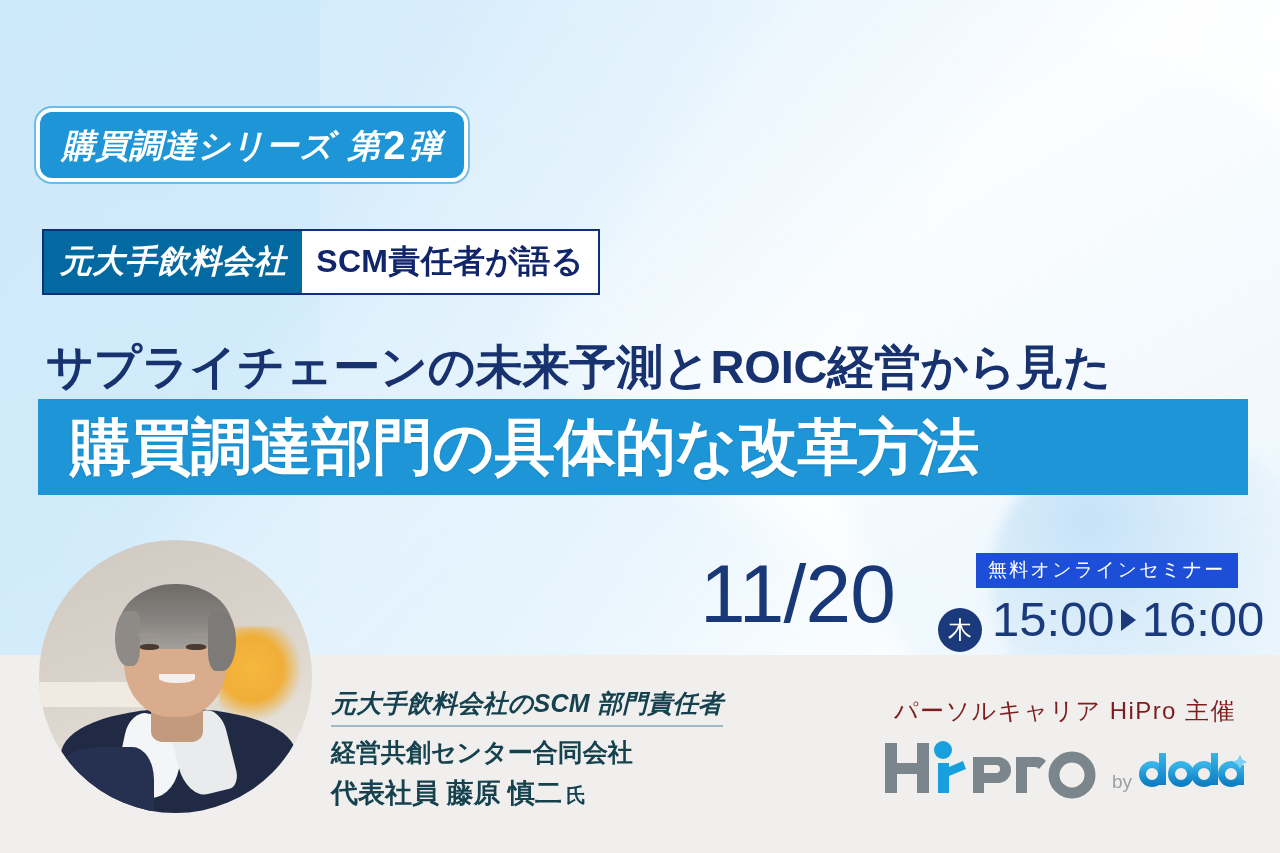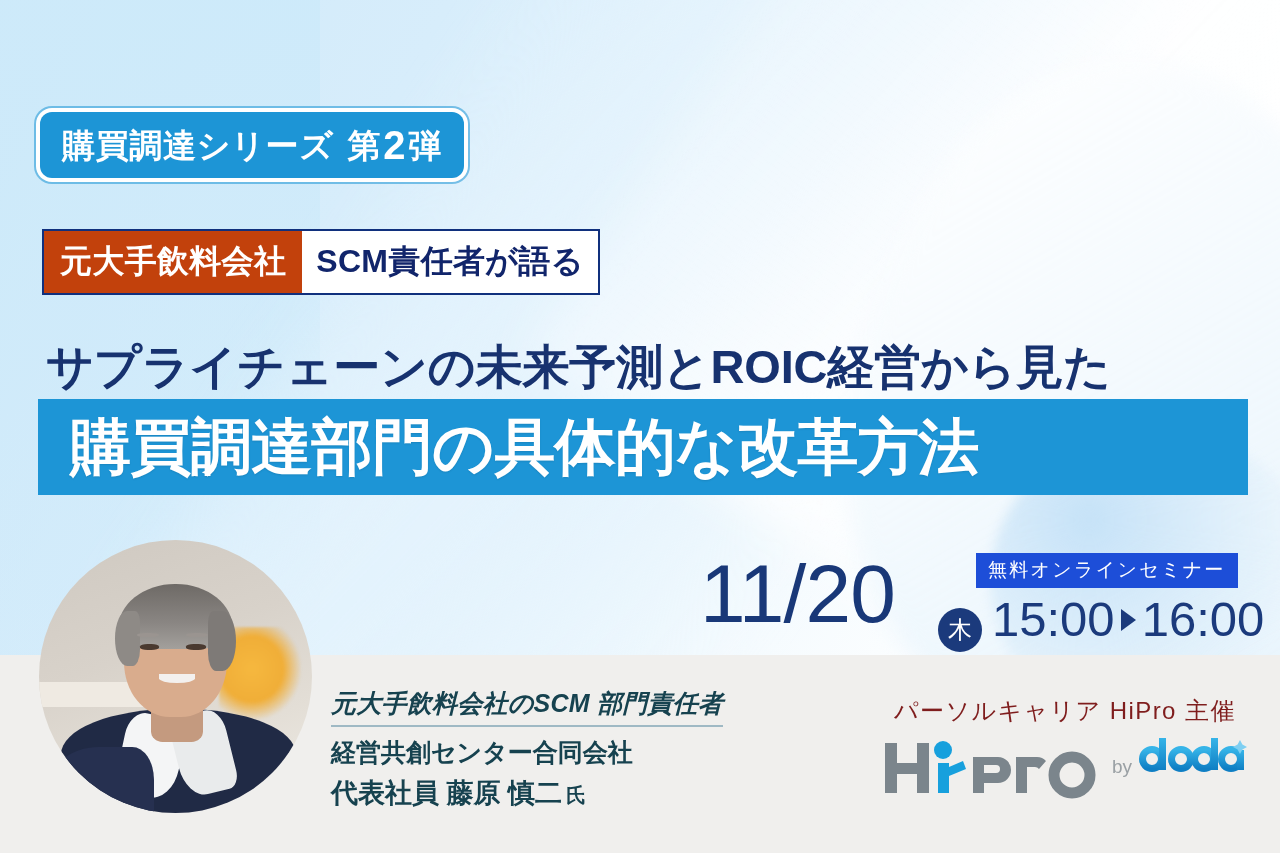--- a/index.html
+++ b/index.html
@@ -55,31 +55,31 @@
     display:flex;align-items:center;
     height:66px;padding:0 22px;
     background:#1d95d6;
     border-radius:12px;
     box-shadow:0 0 0 4px #ffffff, 0 0 0 6px rgba(29,149,214,.55);
     color:#ffffff;
     font-size:33px;font-weight:700;letter-spacing:.02em;
     white-space:nowrap;
   }
   .series-badge .num{font-size:40px;font-weight:700;padding:0 2px;line-height:1;}
-  .series-badge .seg{line-height:1;}
+  .series-badge .seg{line-height:1;font-style:italic;}
   
   .sub-strip{
     position:absolute;left:42px;top:229px;
     display:flex;align-items:stretch;height:62px;
     border:2px solid #10307d;
   }
   .sub-dark{
-    background:#c2410c;color:#ffffff;
+    background:#0369a1;color:#ffffff;
     display:flex;align-items:center;padding:0 16px;
-    font-size:32px;font-weight:700;letter-spacing:.01em;white-space:nowrap;
+    font-size:32px;font-weight:700;letter-spacing:.01em;white-space:nowrap;font-style:italic;
   }
   .sub-light{
     background:#ffffff;color:#11256b;
     display:flex;align-items:center;padding:0 14px;
     font-size:32px;font-weight:700;letter-spacing:.01em;white-space:nowrap;
   }
   
   .head1{
     position:absolute;left:46px;top:322px;width:1200px;
     color:#17326f;
@@ -227,21 +227,21 @@
   .speaker-name .suffix{font-size:20px;font-weight:700;margin-left:4px;}
   
   .host-wrap{
     position:absolute;left:875px;top:695px;width:380px;
   }
   .host-line{
     text-align:center;color:#7f1d1d;
     font-size:24px;font-weight:400;letter-spacing:.06em;white-space:nowrap;
   }
   .logo-row{
-    margin-top:10px;display:flex;align-items:flex-start;justify-content:center;gap:14px;
+    margin-top:10px;display:flex;align-items:flex-end;justify-content:center;gap:14px;
   }
   .hipro-logo{
     position:relative;width:215px;height:62px;
   }
   .hipro-logo svg{display:block;}
   .by-doda{display:flex;align-items:baseline;gap:7px;padding-bottom:6px;}
   .by-text{color:#9aa0a4;font-size:19px;font-weight:400;}
   .doda-logo{position:relative;}
   .doda-logo svg{display:block;}
 </style>

